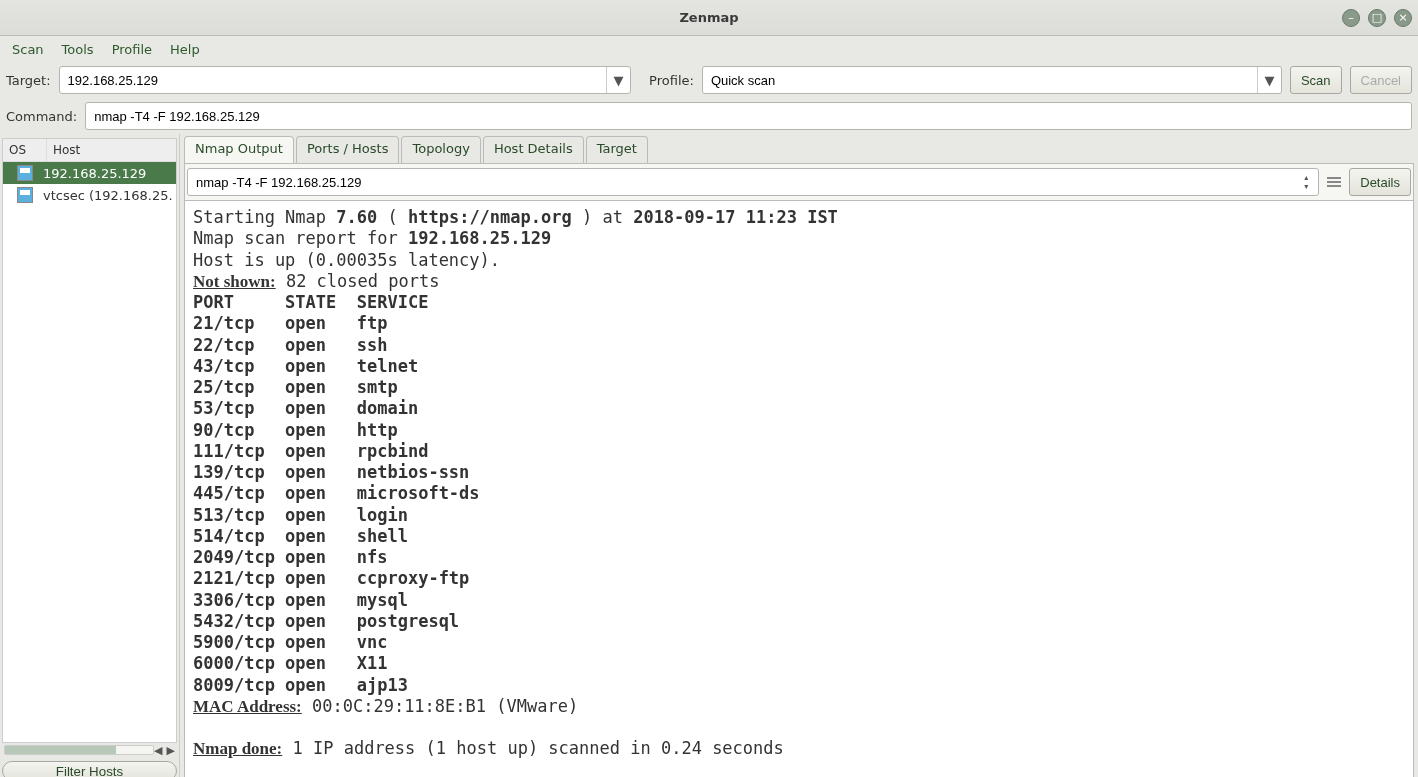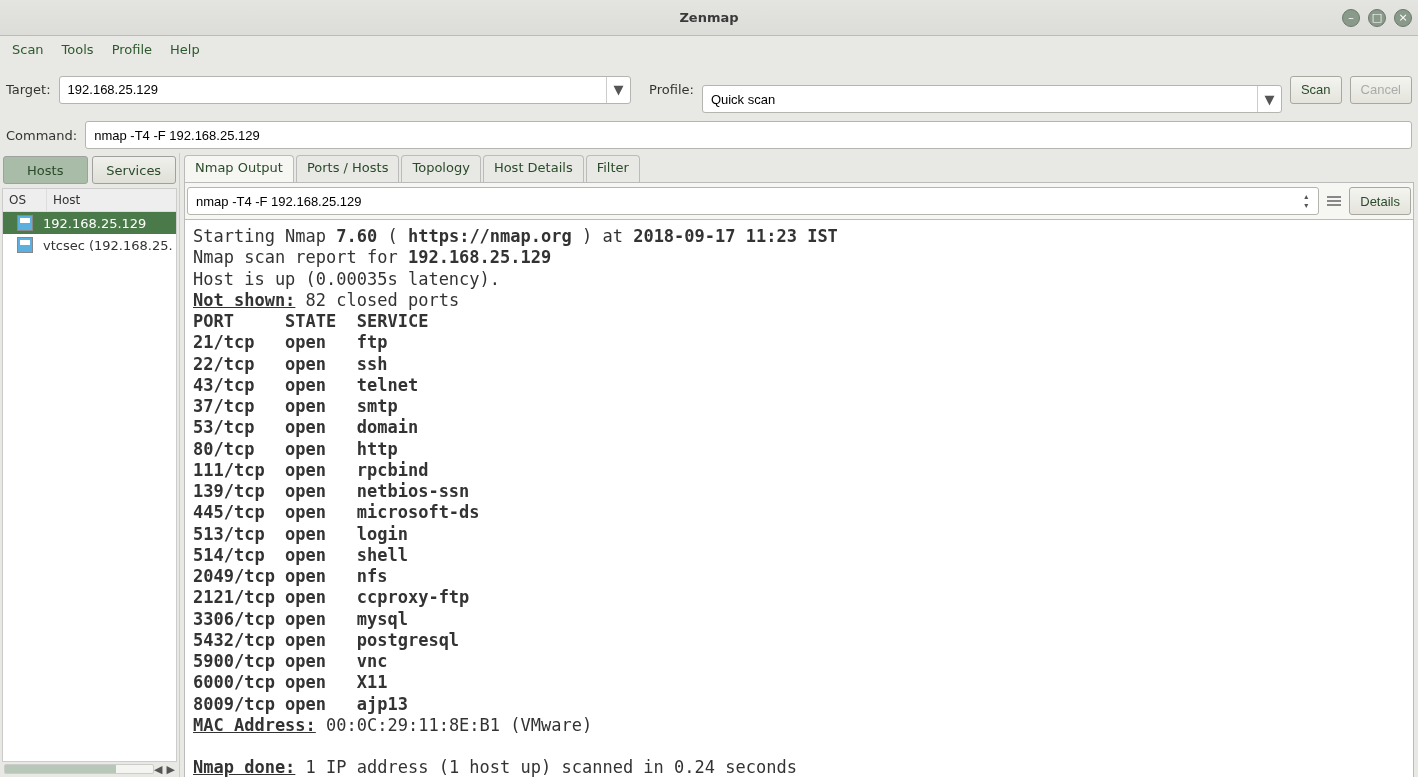--- a/index.html
+++ b/index.html
@@ -234,21 +234,21 @@
   border-top: none;
   padding: 6px 8px;
   font-family: "DejaVu Sans Mono","Liberation Mono",monospace;
   font-size: 17px;
   line-height: 1.25;
   overflow-y: auto;
   white-space: pre;
 }
 .output-area .bold { font-weight: bold; }
 .output-area .link { font-weight: bold; text-decoration: none; }
-.output-area .ul { font-weight: bold; text-decoration: underline; }
+.output-area .ul { font-weight: bold; text-decoration: underline; font-family: Liberation Serif, serif; }
 .os-default-icon {
   width:16px;height:16px;border:1px solid #888;background:#5bb0e0;position:relative;
 }
 .os-default-icon::after{content:"";position:absolute;left:2px;right:2px;top:2px;bottom:7px;background:#fff;}
 </style>
 </head>
 <body>
 
 <div class="titlebar">
   <div class="title">Zenmap</div>
@@ -266,42 +266,38 @@
   <div class="menu-item">Help</div>
 </div>
 
 <div class="toolbar-row">
   <label>Target:</label>
   <div class="combo" style="flex:1;">
     <input value="192.168.25.129" style="">
     <div class="arrow">▼</div>
   </div>
   <label style="margin-left:10px;">Profile:</label>
-  <div class="combo" style="width:580px;margin-top:19px;">
+  <div class="combo" style="width:580px;">
     <input value="Quick scan" style="">
     <div class="arrow">▼</div>
   </div>
   <button class="btn">Scan</button>
   <button class="btn" disabled="">Cancel</button>
 </div>
 
 <div class="toolbar-row">
   <label>Command:</label>
   <div class="textfield">
     <input value="nmap -T4 -F 192.168.25.129" style="">
   </div>
 </div>
 
 <div class="main">
 
   <div class="left-panel">
-    <div class="panel-tabs">
-      <div class="panel-tab active">Hosts</div>
-      <div class="panel-tab">Services</div>
-    </div>
     <div class="host-list">
       <div class="host-header">
         <div class="col-os">OS</div>
         <div class="col-host">Host</div>
       </div>
       <div id="host-rows">
           <div class="host-row selected">
             <span class="os-icon">
               <span class="os-default-icon"></span>
             </span>
@@ -326,21 +322,21 @@
     </div>
     <button class="filter-btn">Filter Hosts</button>
   </div>
 
   <div class="right-panel">
     <div class="tabs">
       <div class="tab active">Nmap Output</div>
       <div class="tab">Ports / Hosts</div>
       <div class="tab">Topology</div>
       <div class="tab">Host Details</div>
-      <div class="tab">Filter</div>
+      <div class="tab">Target</div>
     </div>
     <div class="output-toolbar">
       <div class="combo">
         <input value="nmap -T4 -F 192.168.25.129" style="">
         <div class="spinner">
             <span>▴</span>
             <span>▾</span>
           </div>
       </div>
       <div class="list-icon">
@@ -351,23 +347,23 @@
       <button class="btn">Details</button>
     </div>
     <div class="output-area" id="nmap-output">Starting Nmap <span class="bold">7.60</span> ( <span class="link">https://nmap.org</span> ) at <span class="bold">2018-09-17 11:23 IST</span>
 Nmap scan report for <span class="bold">192.168.25.129</span>
 Host is up (0.00035s latency).
 <span class="ul">Not shown:</span> 82 closed ports
 <span class="bold">PORT     STATE  SERVICE</span>
 <span class="bold">21/tcp   open   ftp</span>
 <span class="bold">22/tcp   open   ssh</span>
 <span class="bold">43/tcp   open   telnet</span>
-<span class="bold">37/tcp   open   smtp</span>
+<span class="bold">25/tcp   open   smtp</span>
 <span class="bold">53/tcp   open   domain</span>
-<span class="bold">80/tcp   open   http</span>
+<span class="bold">90/tcp   open   http</span>
 <span class="bold">111/tcp  open   rpcbind</span>
 <span class="bold">139/tcp  open   netbios-ssn</span>
 <span class="bold">445/tcp  open   microsoft-ds</span>
 <span class="bold">513/tcp  open   login</span>
 <span class="bold">514/tcp  open   shell</span>
 <span class="bold">2049/tcp open   nfs</span>
 <span class="bold">2121/tcp open   ccproxy-ftp</span>
 <span class="bold">3306/tcp open   mysql</span>
 <span class="bold">5432/tcp open   postgresql</span>
 <span class="bold">5900/tcp open   vnc</span>

